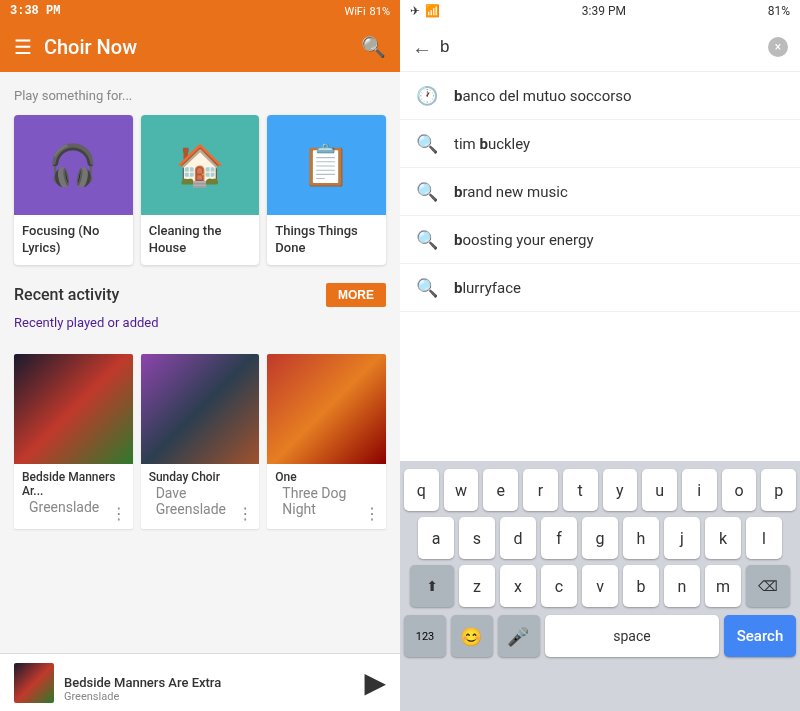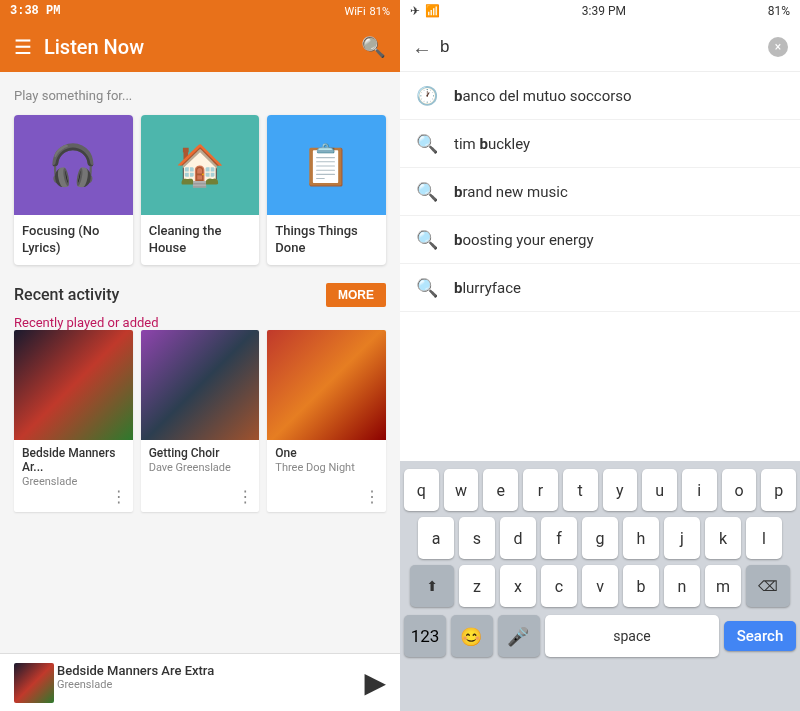--- a/index.html
+++ b/index.html
@@ -87,21 +87,21 @@
     .more-btn {
       background: #e8711a;
       color: white;
       font-size: 12px;
       font-weight: bold;
       padding: 5px 12px;
       border: none;
       border-radius: 2px;
       cursor: pointer;
     }
-    .recent-subtitle { font-size: 13px; color: #be185d; margin-bottom: 0; }
+    .recent-subtitle { font-size: 13px; color: #4c1d95; margin-bottom: 24px; }
 
     .album-row {
       display: flex;
       gap: 8px;
     }
     .album-card {
       flex: 1;
       background: white;
       border-radius: 2px;
       overflow: hidden;
@@ -113,42 +113,42 @@
       height: 110px;
       display: flex;
       align-items: center;
       justify-content: center;
       font-size: 28px;
       overflow: hidden;
     }
     .album-art.dark1 { background: linear-gradient(135deg, #1a1a2e, #c0392b, #2d7a2d); }
     .album-art.dark2 { background: linear-gradient(135deg, #8e44ad, #2c3e50, #a0522d); }
     .album-art.dark3 { background: linear-gradient(135deg, #c0392b, #e67e22, #8b0000); }
-    .album-info { padding: 6px 8px 24px 8px; }
+    .album-info { padding: 6px 8px 12px 8px; }
     .album-name { font-size: 12px; font-weight: 500; color: #333; }
-    .album-artist { font-size: 11px; color: #888; margin-top: 1px; }
+    .album-artist { font-size: 14px; color: #888; margin-top: 1px; margin-left: 7px; }
     .album-dots {
       position: absolute;
       bottom: 6px;
       right: 6px;
       font-size: 16px;
       color: #888;
       cursor: pointer;
     }
 
     .now-playing {
       background: white;
       border-top: 1px solid #ddd;
       padding: 8px 14px;
       display: flex;
       align-items: center;
       justify-content: space-between;
       height: 58px;
     }
-    .np-left { display: flex; align-items: flex-start; gap: 3px; }
+    .np-left { display: flex; align-items: flex-end; gap: 10px; }
     .np-art {
       width: 40px; height: 40px;
       background: linear-gradient(135deg, #1a1a2e, #c0392b, #2d7a2d);
       border-radius: 2px;
       font-size: 18px;
       display: flex; align-items: center; justify-content: center;
     }
     .np-title { font-size: 13px; font-weight: 500; color: #333; }
     .np-artist { font-size: 11px; color: #888; }
     .play-btn { font-size: 28px; color: #333; cursor: pointer; }
@@ -238,43 +238,43 @@
     .key-special {
       background: #adb5bd;
       color: #333;
       font-size: 13px;
       min-width: 42px;
       max-width: 42px;
     }
     .key-shift { min-width: 44px; max-width: 44px; font-size: 14px; }
     .key-delete { min-width: 44px; max-width: 44px; font-size: 14px; }
     .bottom-row { display: flex; align-items: center; gap: 5px; padding: 0 4px 6px 4px; }
-    .key-123 { background: #adb5bd; border-radius: 5px; height: 42px; min-width: 42px; display: flex; align-items: center; justify-content: center; font-size: 17px; cursor: pointer; box-shadow: 0 1px 2px rgba(0,0,0,0.3); }
+    .key-123 { background: #adb5bd; border-radius: 5px; height: 42px; min-width: 42px; display: flex; align-items: center; justify-content: center; font-size: 11px; cursor: pointer; box-shadow: 0 1px 2px rgba(0,0,0,0.3); }
     .key-emoji { background: #adb5bd; border-radius: 5px; height: 42px; min-width: 42px; display: flex; align-items: center; justify-content: center; font-size: 18px; cursor: pointer; box-shadow: 0 1px 2px rgba(0,0,0,0.3); }
     .key-mic { background: #adb5bd; border-radius: 5px; height: 42px; min-width: 42px; display: flex; align-items: center; justify-content: center; font-size: 18px; cursor: pointer; box-shadow: 0 1px 2px rgba(0,0,0,0.3); }
     .key-space { background: white; border-radius: 5px; height: 42px; flex: 1; display: flex; align-items: center; justify-content: center; font-size: 14px; color: #333; cursor: pointer; box-shadow: 0 1px 2px rgba(0,0,0,0.3); }
-    .key-search { background: #4285f4; border-radius: 5px; height: 30px; min-width: 72px; display: flex; align-items: center; justify-content: center; font-size: 15px; color: white; font-weight: 500; cursor: pointer; box-shadow: 0 1px 2px rgba(0,0,0,0.3); }
+    .key-search { background: #4285f4; border-radius: 5px; height: 42px; min-width: 72px; display: flex; align-items: center; justify-content: center; font-size: 15px; color: white; font-weight: 500; cursor: pointer; box-shadow: 0 1px 2px rgba(0,0,0,0.3); }
   </style>
 </head>
 <body>
 
 <div class="left-panel">
 
   <div class="status-bar-left">
     <span class="time">3:38 PM</span>
     <div class="status-icons">
       <span>WiFi</span>
       <span>81%</span>
     </div>
   </div>
 
   <div class="toolbar">
     <div class="toolbar-left">
       <span class="hamburger">☰</span>
-      <span class="toolbar-title">Listen Now</span>
+      <span class="toolbar-title">Choir Now</span>
     </div>
     <span class="search-icon-btn">🔍</span>
   </div>
 
   <div class="listen-content">
 
     <div class="section-heading">
       <p>Play something for...</p>
     </div>
 
@@ -305,21 +305,21 @@
           <div class="album-art dark1"></div>
           <div class="album-info">
             <div class="album-name">Bedside Manners Ar...</div>
             <div class="album-artist">Greenslade</div>
           </div>
           <span class="album-dots">⋮</span>
         </div>
         <div class="album-card">
           <div class="album-art dark2"></div>
           <div class="album-info">
-            <div class="album-name">Getting Choir</div>
+            <div class="album-name">Sunday Choir</div>
             <div class="album-artist">Dave Greenslade</div>
           </div>
           <span class="album-dots">⋮</span>
         </div>
         <div class="album-card">
           <div class="album-art dark3"></div>
           <div class="album-info">
             <div class="album-name">One</div>
             <div class="album-artist">Three Dog Night</div>
           </div>

